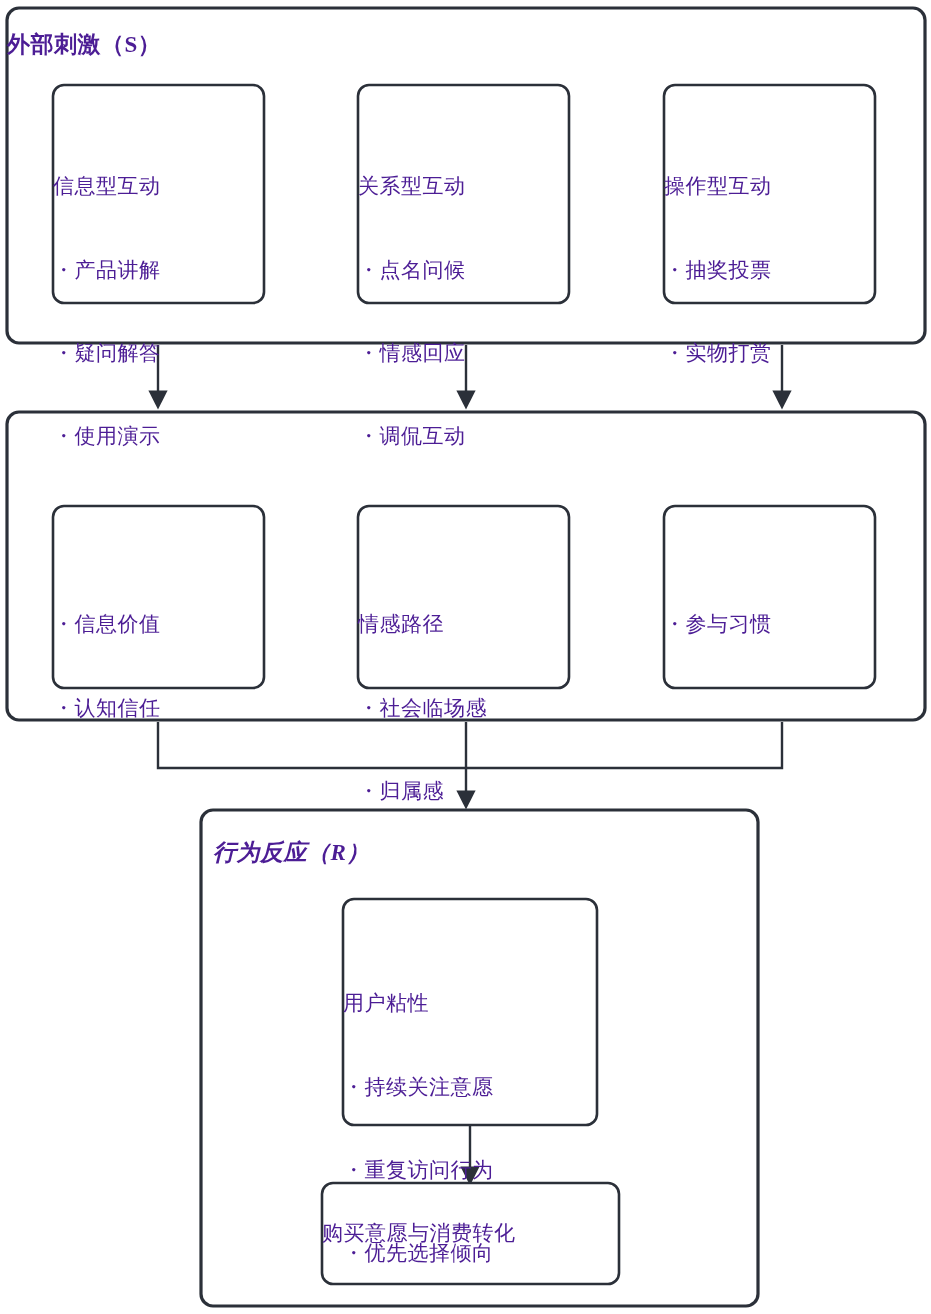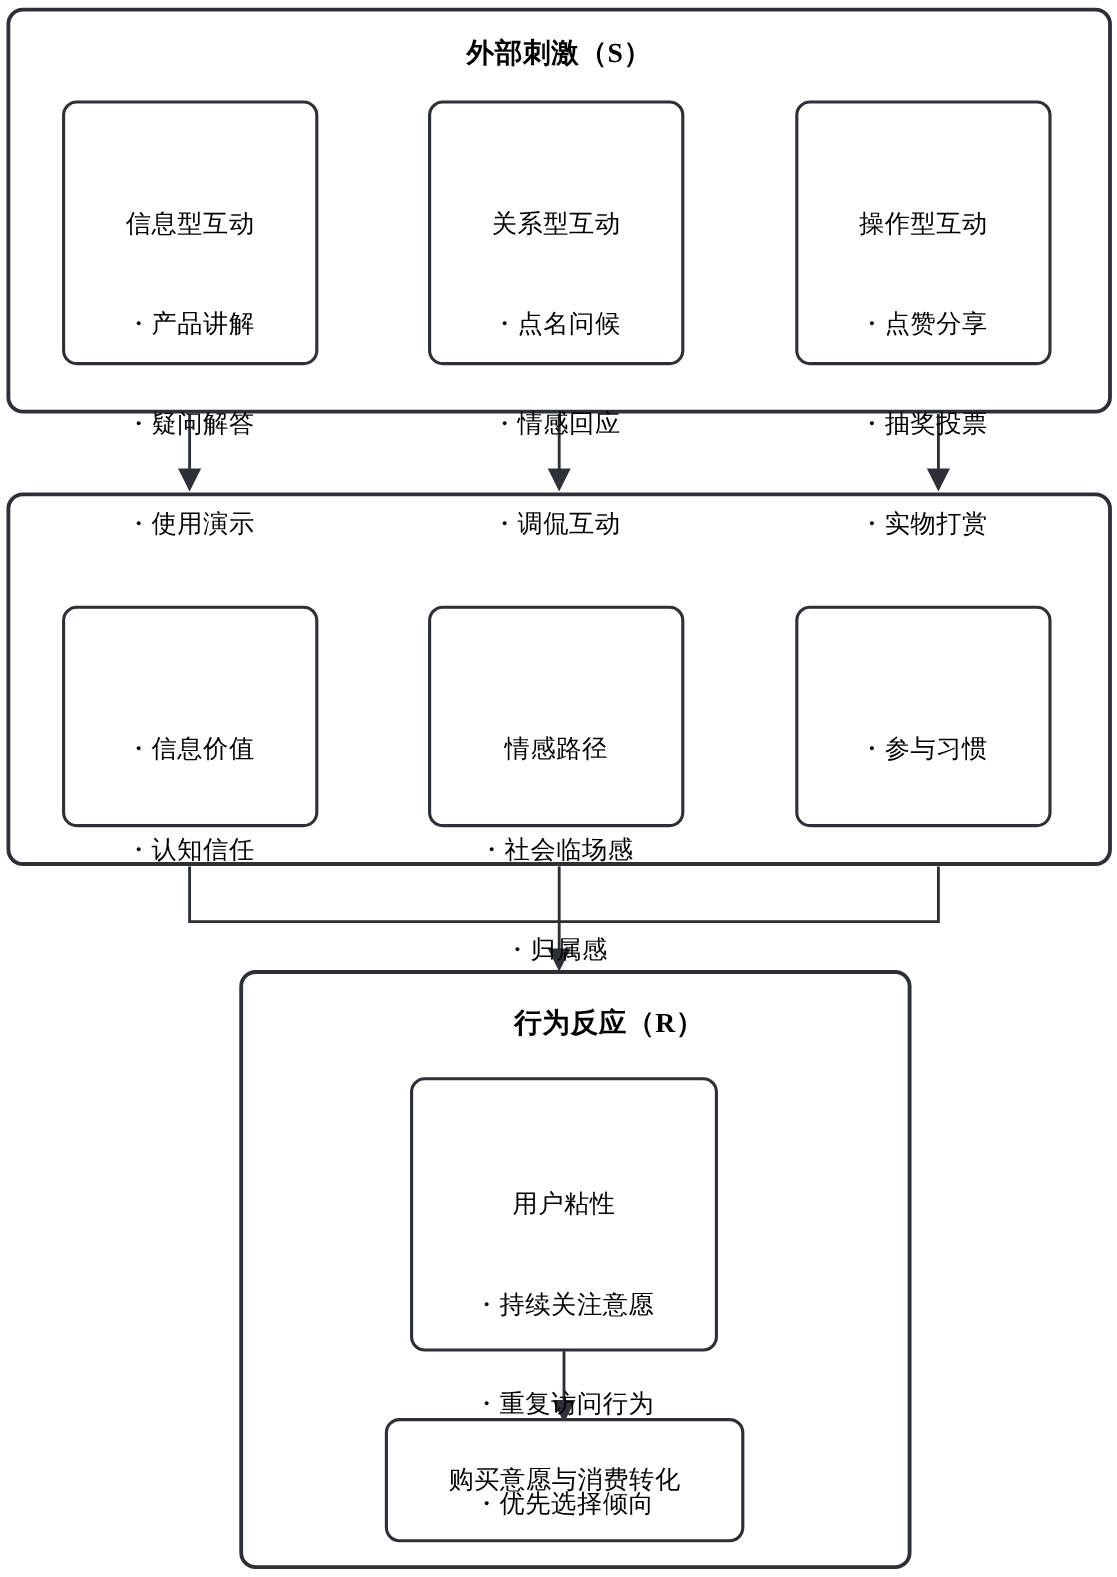--- a/index.html
+++ b/index.html
@@ -42,22 +42,22 @@
   .connector {
     stroke: #2b3039;
     stroke-width: 2.4;
     fill: none;
   }
   .arrowhead {
     fill: #2b3039;
   }
   .txt {
     position: absolute;
-    text-align: center;
-    color: #000000;
+    text-align: left;
+    color: #4c1d95;
     line-height: 1.32;
     white-space: pre;
     pointer-events: none;
   }
   .stage-title {
     font-size: 23px;
     font-weight: bold;
     letter-spacing: 0.5px;
   }
   .card-text {
@@ -127,42 +127,41 @@
 
   <div class="txt card-text" style="left:358px; top:118px; width:211px;">
     <span class="card-head">关系型互动</span>
     <span class="card-item">・点名问候</span>
     <span class="card-item">・情感回应</span>
     <span class="card-item">・调侃互动</span>
   </div>
 
   <div class="txt card-text" style="left:664px; top:118px; width:211px;">
     <span class="card-head">操作型互动</span>
-    <span class="card-item">・点赞分享</span>
     <span class="card-item">・抽奖投票</span>
     <span class="card-item">・实物打赏</span>
   </div>
 
 
   <div class="txt card-text" style="left:53px; top:556px; width:211px;">
     <span class="card-item">・信息价值</span>
     <span class="card-item">・认知信任</span>
   </div>
 
   <div class="txt card-text" style="left:358px; top:556px; width:211px;">
     <span class="card-head">情感路径</span>
     <span class="card-item">・社会临场感</span>
     <span class="card-item">・归属感</span>
   </div>
 
   <div class="txt card-text" style="left:664px; top:556px; width:211px;">
     <span class="card-item">・参与习惯</span>
   </div>
 
-  <div class="txt stage-title" style="left:201px; top:838px; width:613px;">行为反应（R）</div>
+  <div class="txt stage-title" style="left:213px; top:838px; width:613px;font-style:italic;">行为反应（R）</div>
 
   <div class="txt card-text" style="left:343px; top:935px; width:254px;">
     <span class="card-head">用户粘性</span>
     <span class="card-item">・持续关注意愿</span>
     <span class="card-item">・重复访问行为</span>
     <span class="card-item">・优先选择倾向</span>
   </div>
 
   <div class="txt leaf-text" style="left:322px; top:1220px; width:297px;">购买意愿与消费转化</div>
 

